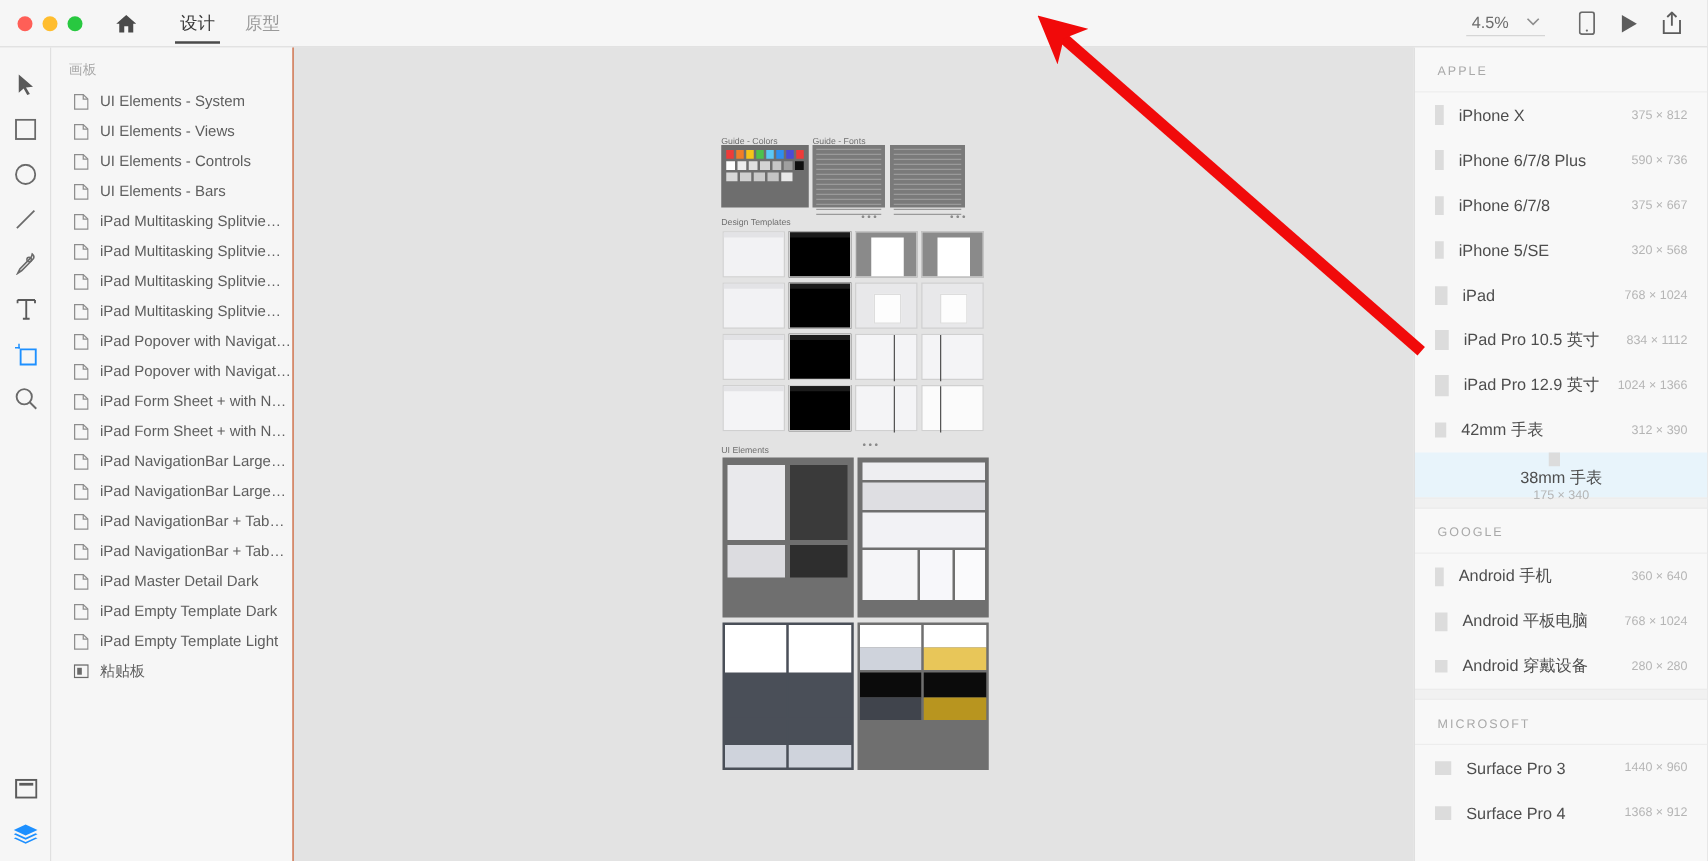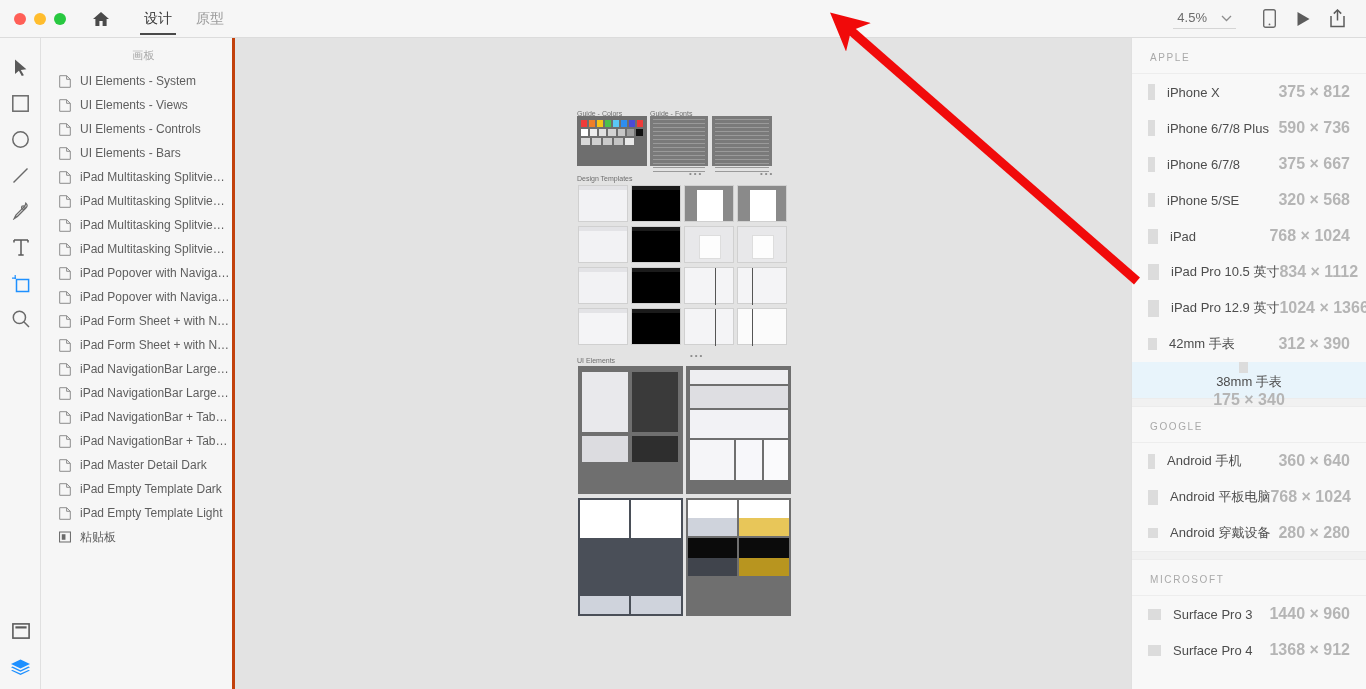--- a/index.html
+++ b/index.html
@@ -58,21 +58,21 @@
   }
   .tool {
     width: 41px; height: 36px; display: flex; align-items: center; justify-content: center;
   }
   .tool svg { display: block; }
   .toolbar-bottom { position: absolute; bottom: 4px; left: 0; width: 41px; }
 
   
   .sidebar {
     position: absolute; top: 38px; left: 41px; width: 194px; height: 651px;
-    background: #f6f6f6; border-right: 3px solid #c2410c; overflow: hidden; text-align: center;
+    background: #f6f6f6; border-right: 1px solid #c2410c; overflow: hidden;
   }
   .sb-head {
     font-size: 11px; color: #a8a8a8; padding: 10px 0 6px 14px; letter-spacing: .2px;
   }
   .sb-item {
     height: 24px; display: flex; align-items: center; gap: 9px; padding-left: 18px;
     font-size: 12px; color: #5e5e5e; white-space: nowrap;
   }
   .sb-item .ico { width: 12px; height: 13px; flex: 0 0 12px; display:flex; align-items:center; }
   .sb-label { overflow: hidden; text-overflow: ellipsis; }
@@ -101,21 +101,21 @@
     font-size: 10px; letter-spacing: 1.6px; color: #a9a9a9;
     padding: 14px 0 10px 18px; border-bottom: 1px solid #ededed;
   }
   .rp-item {
     height: 36px; display: flex; align-items: center; padding: 0 16px 0 16px;
     font-size: 13px; color: #4d4d4d;
   }
   .rp-item.selected { background: #e8f4fb; flex-direction: column; }
   .rp-chip { background: #dcdcdc; margin-right: 12px; flex: 0 0 auto; }
   .rp-name { flex: 1; white-space: nowrap; }
-  .rp-size { font-size: 16px; color: #b5b5b5; white-space: nowrap; font-weight: bold; }
+  .rp-size { font-size: 10px; color: #b5b5b5; white-space: nowrap; }
   .rp-sep { height: 9px; background: #f1f1f1; border-top: 1px solid #ececec; border-bottom: 1px solid #ececec; }
 
   
   .arrow-layer { position: absolute; inset: 0; pointer-events: none; }
 </style>
 </head>
 <body>
 
 <div id="app">
 

